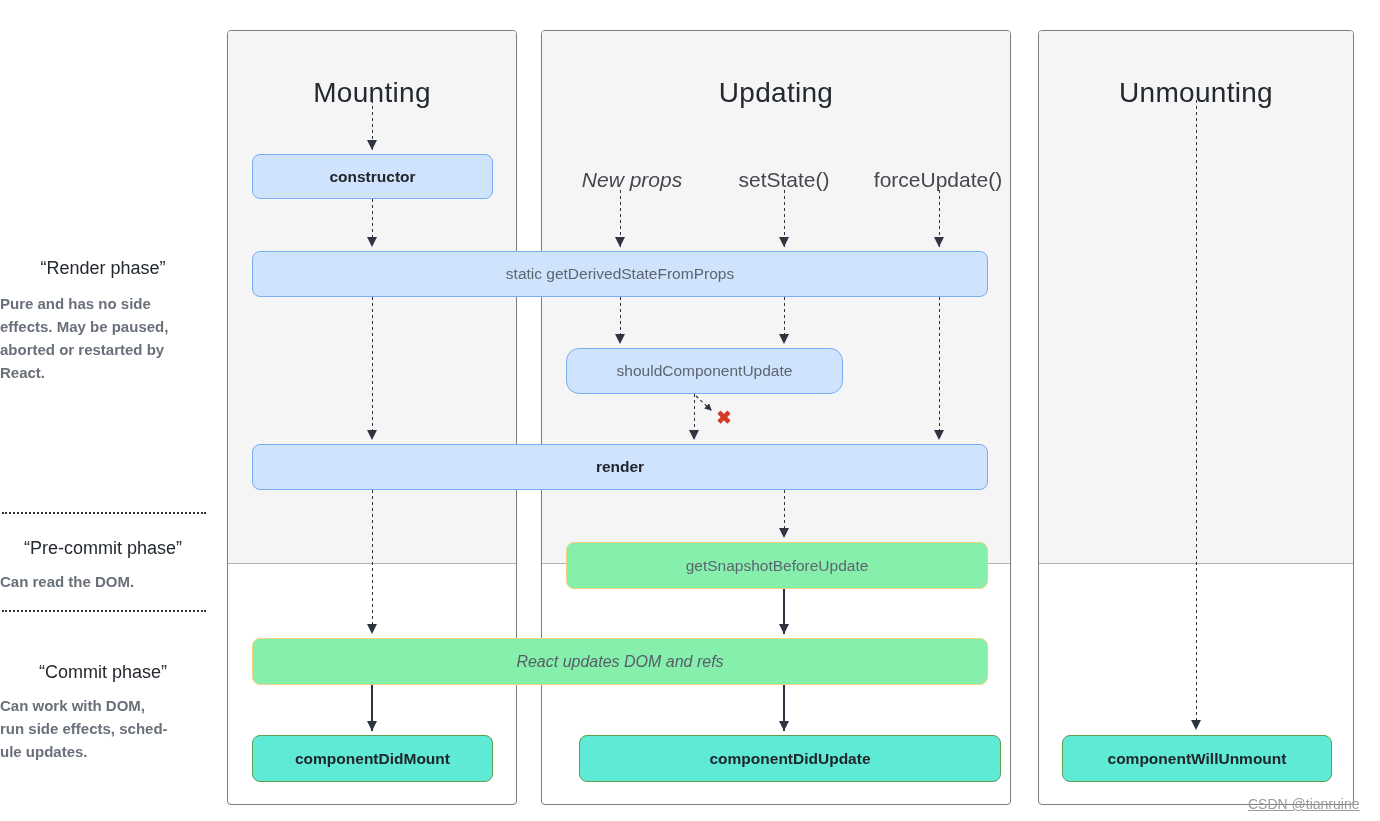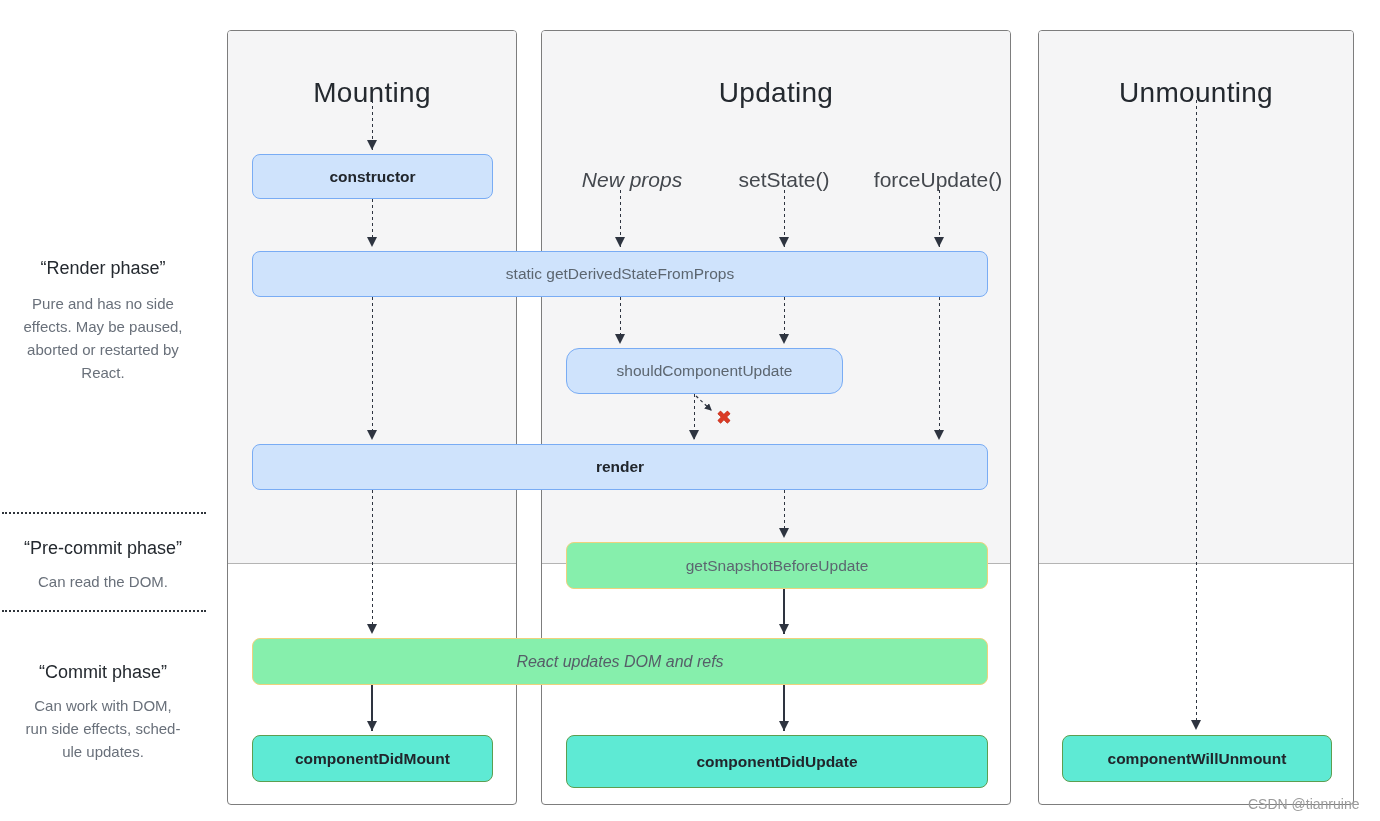--- a/index.html
+++ b/index.html
@@ -50,34 +50,34 @@
     width:0; height:0;
     border-left:5px solid transparent; border-right:5px solid transparent;
     border-top:10px solid #2e3440;
   }
   
   .phase-title {
     position:absolute; left:0; width:206px; text-align:center;
     font-size:18px; color:#24292f;
   }
   .phase-desc {
-    position:absolute; left:0; width:206px; text-align:center;
-    font-size:15px; color:#69707a; line-height:23px;
+    position:absolute; left:0; width:206px; text-align:left;
+    font-size:15px; color:#69707a; line-height:23px;font-weight:bold;
   }
   .sep {
     position:absolute; left:2px; width:204px; height:0;
     border-top:2px dotted #2f353b;
   }
   
   .cancel-x {
     position:absolute; font-size:19px; font-weight:700; color:#da3b26;
     text-shadow:0 0 0.5px #8c1d0f;
   }
   .watermark {
-    position:absolute; font-size:14px; color:#9b9b9b; white-space:nowrap;
+    position:absolute; font-size:14px; color:#9b9b9b; white-space:nowrap;text-decoration:underline;
   }
   .diag { position:absolute; }
 </style>
 </head>
 <body>
 
 <div id="stage">
 
   <div class="phase-title" style="top:258px;">“Render phase”</div>
   <div class="phase-desc" style="top:292px;">
@@ -161,19 +161,19 @@
   <div class="box blue muted" style="left:566px; top:348px; width:277px; height:46px;border-radius:13px;">shouldComponentUpdate</div>
 
   <div class="box blue bold" style="left:252px; top:444px; width:736px; height:46px;">render</div>
 
   <div class="box yellow muted" style="left:566px; top:542px; width:422px; height:47px;">getSnapshotBeforeUpdate</div>
 
   <div class="box yellow italic" style="left:252px; top:638px; width:736px; height:47px;">React updates DOM and refs</div>
 
   <div class="box green bold" style="left:252px; top:735px; width:241px; height:47px;">componentDidMount</div>
 
-  <div class="box green bold" style="left:566px; top:735px; width:422px; height:53px;">componentDidUpdate</div>
+  <div class="box green bold" style="left:579px; top:735px; width:422px; height:47px;">componentDidUpdate</div>
 
   <div class="box green bold" style="left:1062px; top:735px; width:270px; height:47px;">componentWillUnmount</div>
 
   <div class="watermark" style="left:1248px; top:796px;">CSDN @tianruine</div>
 
 </div>
 
 </body></html>

